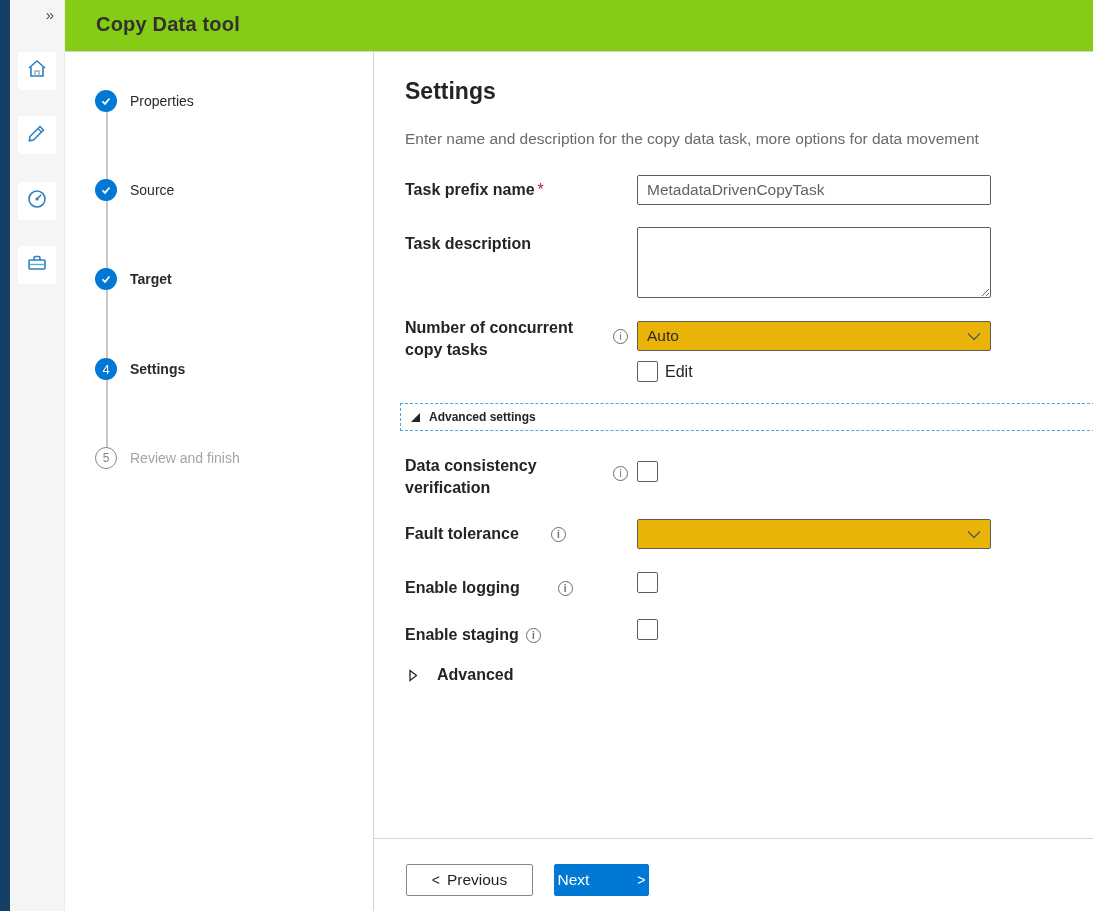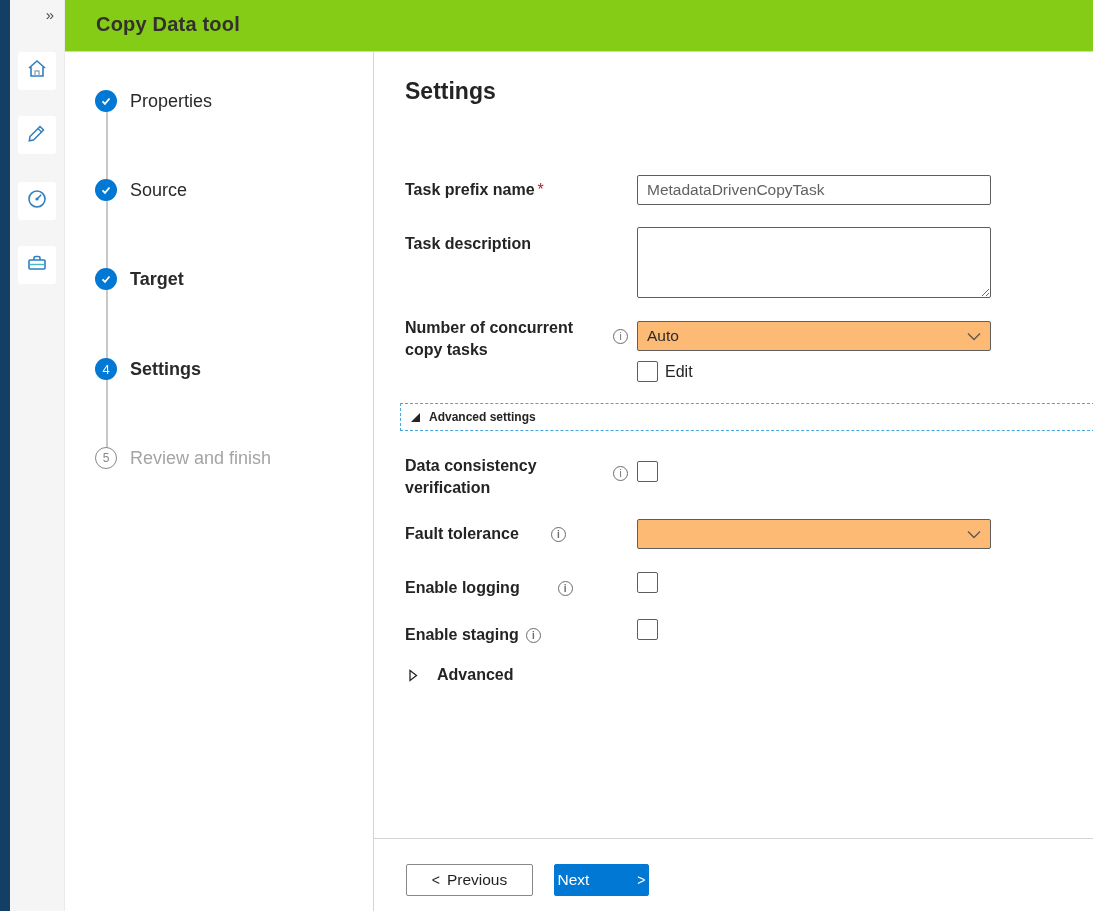--- a/index.html
+++ b/index.html
@@ -24,42 +24,42 @@
   .header { position:absolute; left:65px; right:0; top:0; height:52px; background:#84cc16; border-bottom:1px solid #d4d4d4; }
   .header h1 { position:absolute; left:31px; top:13px; font-size:20px; font-weight:700; color:#33302e; letter-spacing:0.2px; }
 
   
   .steps { position:absolute; left:65px; top:52px; width:309px; height:859px; border-right:1px solid #d4d4d4; background:#fff; }
   .connector { position:absolute; left:41px; top:48px; width:2px; height:357px; background:#c9c7c5; }
   .step { position:absolute; left:20px; height:24px; display:flex; align-items:center; cursor:pointer; }
   .circle { width:22px; height:22px; border-radius:50%; display:flex; align-items:center; justify-content:center; flex:0 0 22px; margin-left:10px; position:relative; z-index:1; font-size:13px; }
   .circle.done, .circle.current { background:#0078d4; color:#fff; }
   .circle.upcoming { background:#fff; border:1px solid #8a8886; color:#8a8886; font-size:12px; }
-  .slabel { margin-left:13px; font-size:18px; color:#2b2a29; }
+  .slabel { margin-left:13px; font-size:14px; color:#2b2a29; }
   .step.current .slabel { font-weight:700; }
   .step.upcoming .slabel { color:#a6a4a2; }
   .s1 { top:37px; } .s2 { top:126px; } .s3 { top:215px;font-weight:bold; } .s4 { top:305px; } .s5 { top:394px; }
 
   
   .main { position:absolute; left:374px; top:52px; right:0; bottom:0; background:#fff; }
   .main-title { position:absolute; left:31px; top:26px; font-size:23px; font-weight:700; color:#252423; }
   .main-subtitle { position:absolute; left:31px; top:78px; font-size:15.5px; color:#6a6a6a; }
 
   .flabel { position:absolute; left:31px; font-size:16px; font-weight:700; color:#252423; line-height:22px; }
   .flabel .req { color:#a4262c; margin-left:3px; font-weight:400; }
   .flabel-inline { display:flex; align-items:center; gap:7px; }
 
   .info-icon { display:inline-flex; width:15px; height:15px; border:1px solid #6b6b6b; border-radius:50%; color:#6b6b6b; font-size:10px; line-height:13px; align-items:center; justify-content:center; font-style:normal; cursor:default; background:#fff; }
   .info-abs { position:absolute; left:239px; }
 
   .tb { position:absolute; left:263px; width:354px; border:1px solid #605e5c; border-radius:2px; background:#fff; font-size:15.5px; }
   input.tb { height:30px; padding:0 9px; color:#616161; font-family:inherit; }
   textarea.tb { height:71px; padding:5px 9px; color:#252423; font-family:inherit; resize:both; }
 
-  .dropdown { position:absolute; left:263px; width:354px; height:30px; border:1px solid #605e5c; border-radius:2px; background:#fdba74; display:flex; align-items:center; padding:0 9px; cursor:pointer; }
+  .dropdown { position:absolute; left:263px; width:354px; height:30px; border:1px solid #605e5c; border-radius:2px; background:#eab308; display:flex; align-items:center; padding:0 9px; cursor:pointer; }
   .dropdown .val { font-size:15.5px; color:#2b2a29; flex:1; }
   .dropdown svg { flex:0 0 auto; }
 
   .checkbox { position:absolute; width:21px; height:21px; border:1px solid #605e5c; border-radius:2px; background:#fff; cursor:pointer; }
   .cb-label { position:absolute; font-size:16px; color:#252423; }
 
   
   .adv-bar { position:absolute; left:26px; right:-2px; top:351px; height:28px; border:1px dashed #4aa7dd; display:flex; align-items:center; padding-left:10px; cursor:pointer; background:#fff; }
   .tri-up { width:0; height:0; border-bottom:9px solid #252423; border-left:9px solid transparent; margin-right:9px; }
   .adv-bar .adv-text { font-size:12px; font-weight:700; color:#252423; }
@@ -167,20 +167,21 @@
 
     <div class="step upcoming s5">
       <span class="circle upcoming">5</span>
       <span class="slabel">Review and finish</span>
     </div>
   </nav>
 
   <main class="main">
 
     <div class="main-title">Settings</div>
+    <div class="main-subtitle">Enter name and description for the copy data task, more options for data movement</div>
 
     <div class="flabel" style="top:127px;">
       <span>Task prefix name</span><span class="req">*</span>
     </div>
     <input class="tb" style="top: 123px;" type="text" value="MetadataDrivenCopyTask">
 
     <div class="flabel" style="top:181px;">Task description</div>
     <textarea class="tb" style="top: 175px;"></textarea>
 
     <div class="flabel" style="top:265px; width:200px;">Number of concurrent copy tasks</div>

